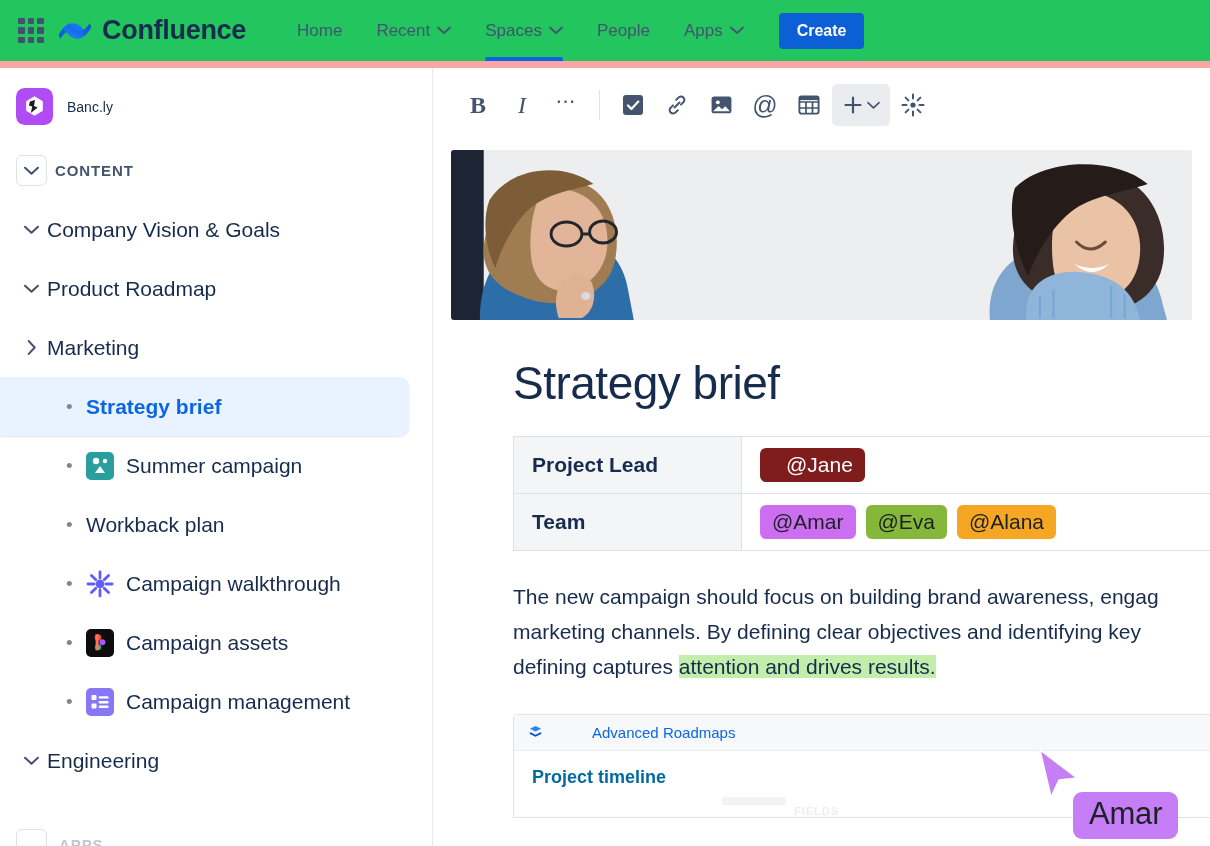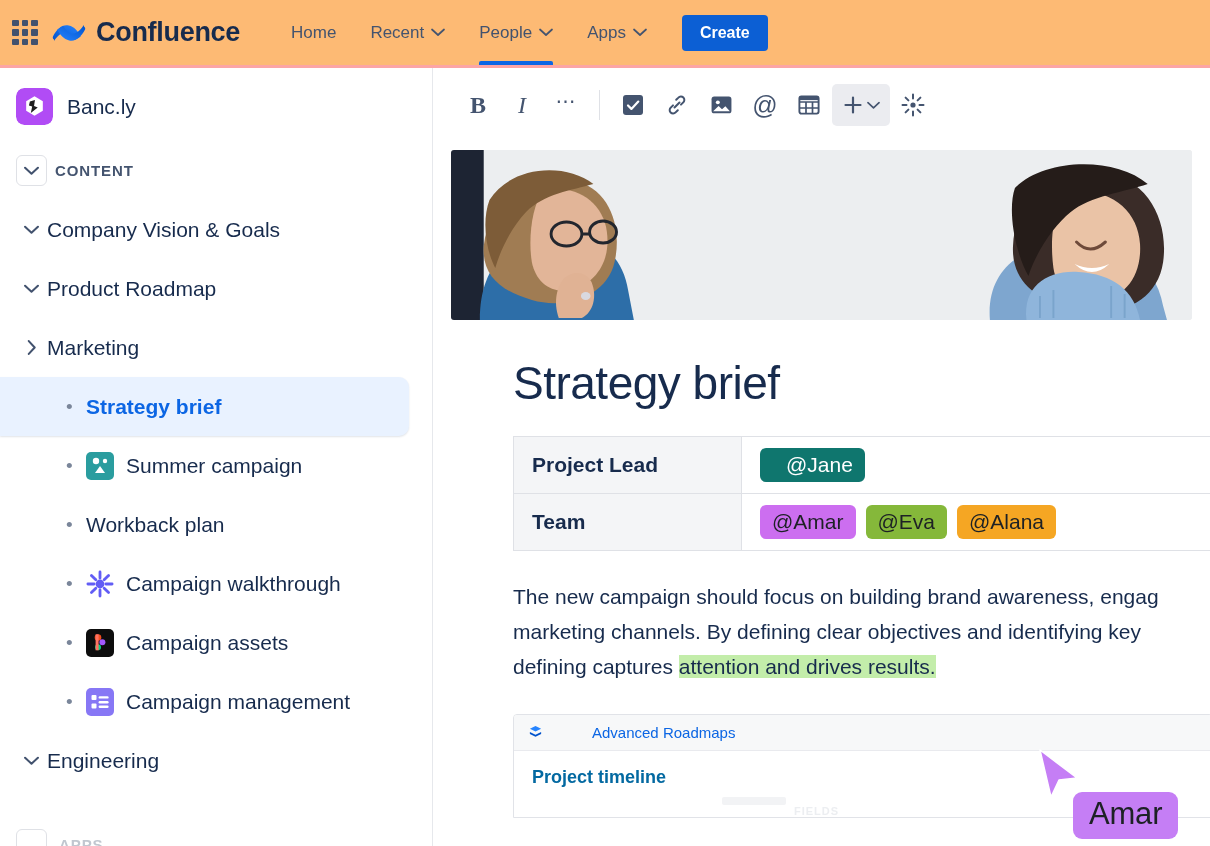--- a/index.html
+++ b/index.html
@@ -9,23 +9,23 @@
     background: #ffffff;
     font-family: "Liberation Sans", sans-serif;
     color: #172b4d;
   }
   .app { width: 1210px; height: 846px; position: relative; }
 
   
   .topnav {
     height: 68px; width: 100%;
     display: flex; align-items: center;
-    padding: 0 8px;
-    border-bottom: 3px solid #fca5a5;
-    background: #fdba74;
+    padding: 0 14px;
+    border-bottom: 7px solid #fca5a5;
+    background: #22c55e;
     position: relative;
   }
   .appswitcher {
     width: 34px; height: 34px;
     display: grid; grid-template-columns: repeat(3,1fr); grid-template-rows: repeat(3,1fr);
     gap: 3px; padding: 4px; margin-right: 10px; cursor: pointer;
   }
   .appswitcher i { background: #42526e; border-radius: 1px; display: block; }
   .brand { display: flex; align-items: center; gap: 10px; margin-right: 34px; cursor: pointer; }
   .brand-logo { width: 34px; height: 34px; flex: none; }
@@ -56,21 +56,21 @@
   .body { display: flex; height: 778px; width: 100%; }
 
   
   .sidebar {
     width: 433px; flex: none; height: 100%;
     background: #fff; border-right: 1px solid #e6e8ec;
     padding-top: 10px; position: relative; overflow: hidden;
   }
   .space-row { display: flex; align-items: center; gap: 14px; padding: 10px 16px 14px 16px; cursor: pointer; }
   .space-logo { width: 37px; height: 37px; border-radius: 8px; flex: none; }
-  .space-name { font-size: 21px; color: #172b4d; }
+  .space-name { font-size: 14px; color: #172b4d; }
 
   .section-row { display: flex; align-items: center; gap: 8px; padding: 8px 16px; margin-top: 8px; cursor: pointer; }
   .sq-chevron {
     width: 31px; height: 31px; border-radius: 6px;
     border: 1px solid #dfe1e6; background: #fff;
     display: flex; align-items: center; justify-content: center;
     flex: none; color: #42526e;
   }
   .section-title { font-size: 15px; font-weight: 700; letter-spacing: 0.9px; color: #44546f; }
 
@@ -225,25 +225,28 @@
       <div class="navitem">
         <span class="navlabel">Home</span>
       </div>
       <div class="navitem">
         <span class="navlabel">Recent</span>
         <svg class="chev" width="14" height="9" viewBox="0 0 14 9">
           <path d="M1 1.5 7 7l6-5.5" fill="none" stroke="#44546f" stroke-width="1.7" stroke-linecap="round" stroke-linejoin="round"></path>
         </svg>
       </div>
       <div class="navitem active">
-        <span class="navlabel">People</span>
+        <span class="navlabel">Spaces</span>
         <svg class="chev" width="14" height="9" viewBox="0 0 14 9">
           <path d="M1 1.5 7 7l6-5.5" fill="none" stroke="#44546f" stroke-width="1.7" stroke-linecap="round" stroke-linejoin="round"></path>
         </svg>
         <span class="underline"></span>
+      </div>
+      <div class="navitem">
+        <span class="navlabel">People</span>
       </div>
       <div class="navitem">
         <span class="navlabel">Apps</span>
         <svg class="chev" width="14" height="9" viewBox="0 0 14 9">
           <path d="M1 1.5 7 7l6-5.5" fill="none" stroke="#44546f" stroke-width="1.7" stroke-linecap="round" stroke-linejoin="round"></path>
         </svg>
       </div>
     </div>
 
     <button class="create-btn">Create</button>
@@ -461,21 +464,21 @@
 
       <div class="doc">
         <div class="doc-title">Strategy brief</div>
 
         <table class="tbl">
           <tbody>
               <tr>
             <td class="hd">Project Lead</td>
             <td class="val">
               <div class="chips">
-                <span class="chip" style="background:#0f766e;color:#ffffff;padding-left:26px;">@Jane</span>
+                <span class="chip" style="background:#7f1d1d;color:#ffffff;padding-left:26px;">@Jane</span>
               </div>
             </td>
           </tr>
           <tr>
             <td class="hd">Team</td>
             <td class="val">
               <div class="chips">
                 <span class="chip" style="background:#cc6ef0;color:#1d2125;">@Amar</span>
                 <span class="chip" style="background:#85b83a;color:#1d2125;">@Eva</span>
                 <span class="chip" style="background:#f5a623;color:#1d2125;">@Alana</span>

